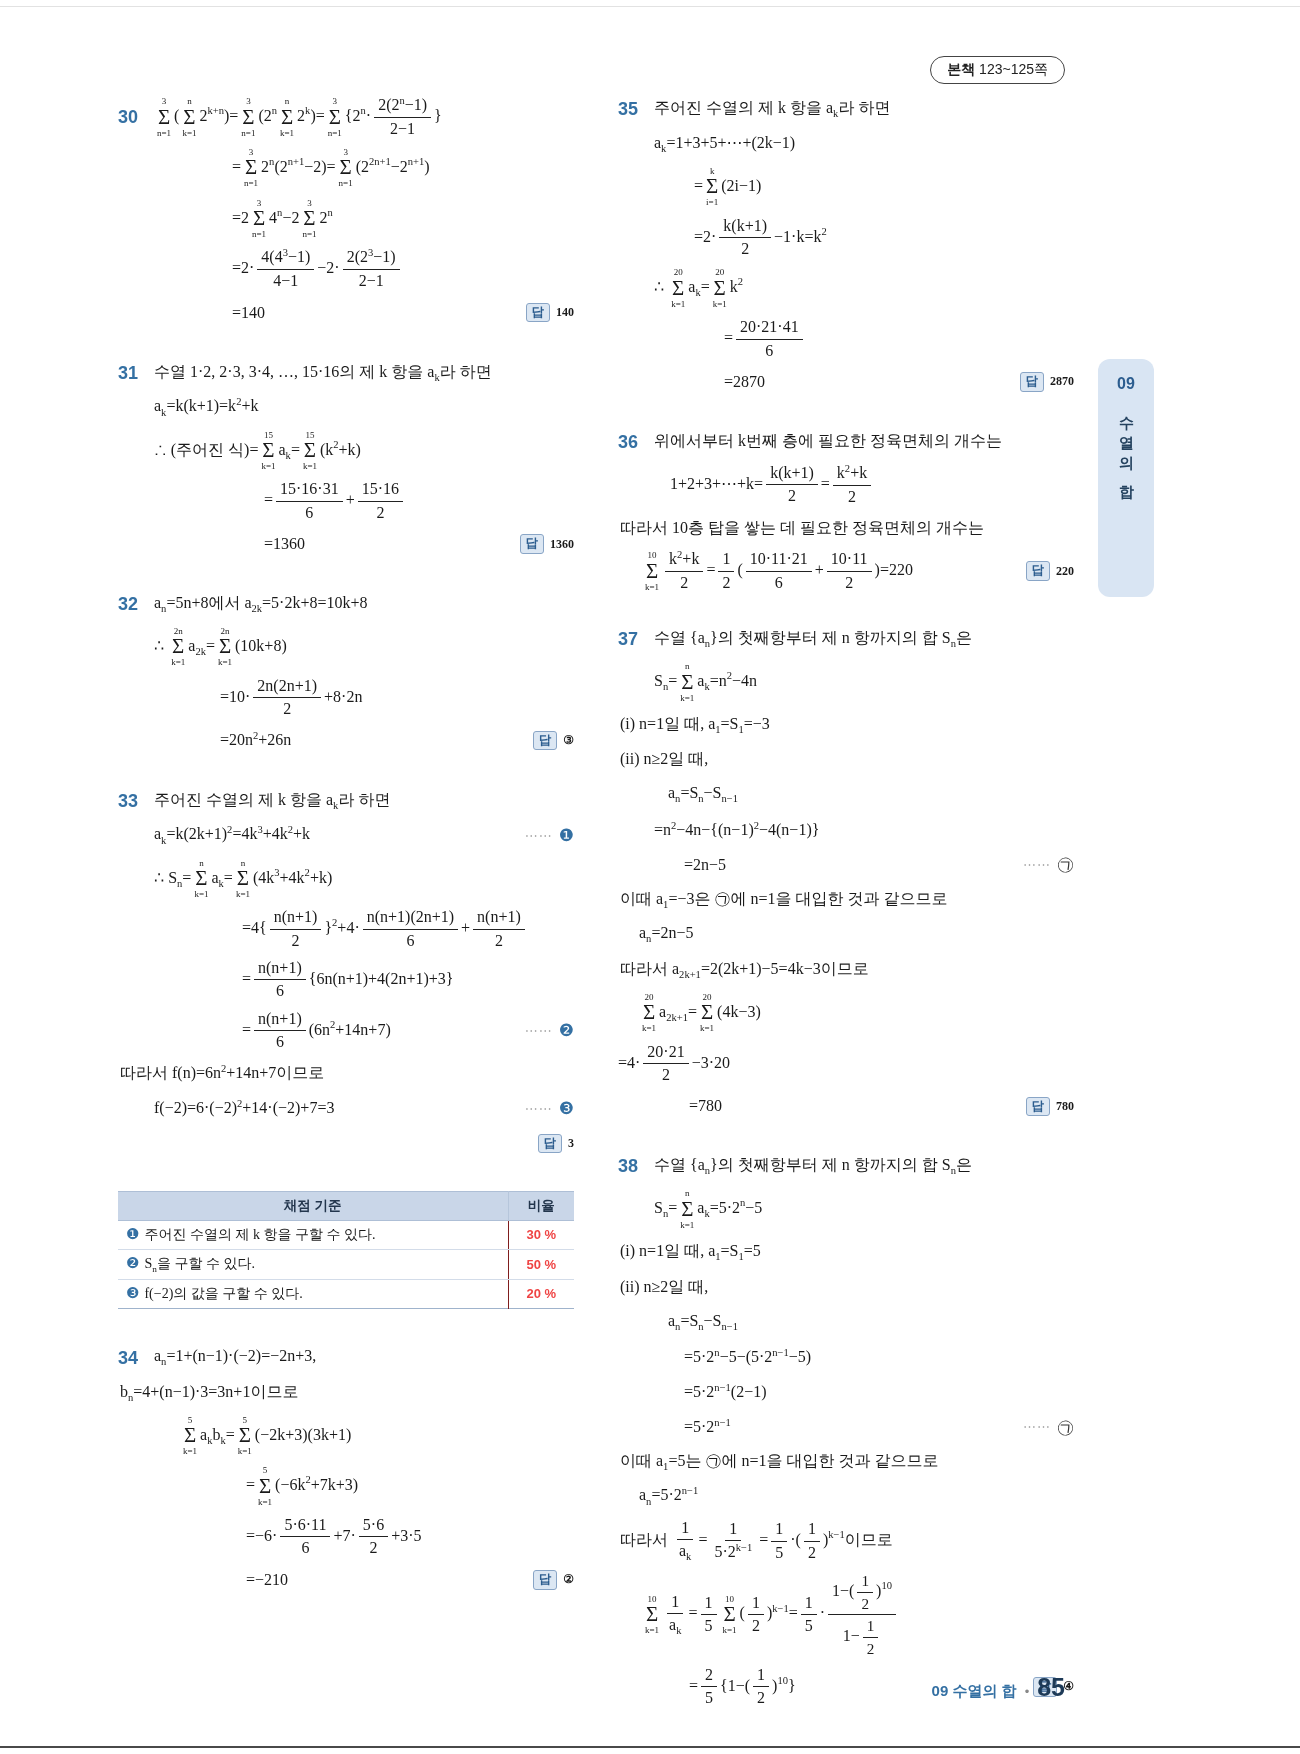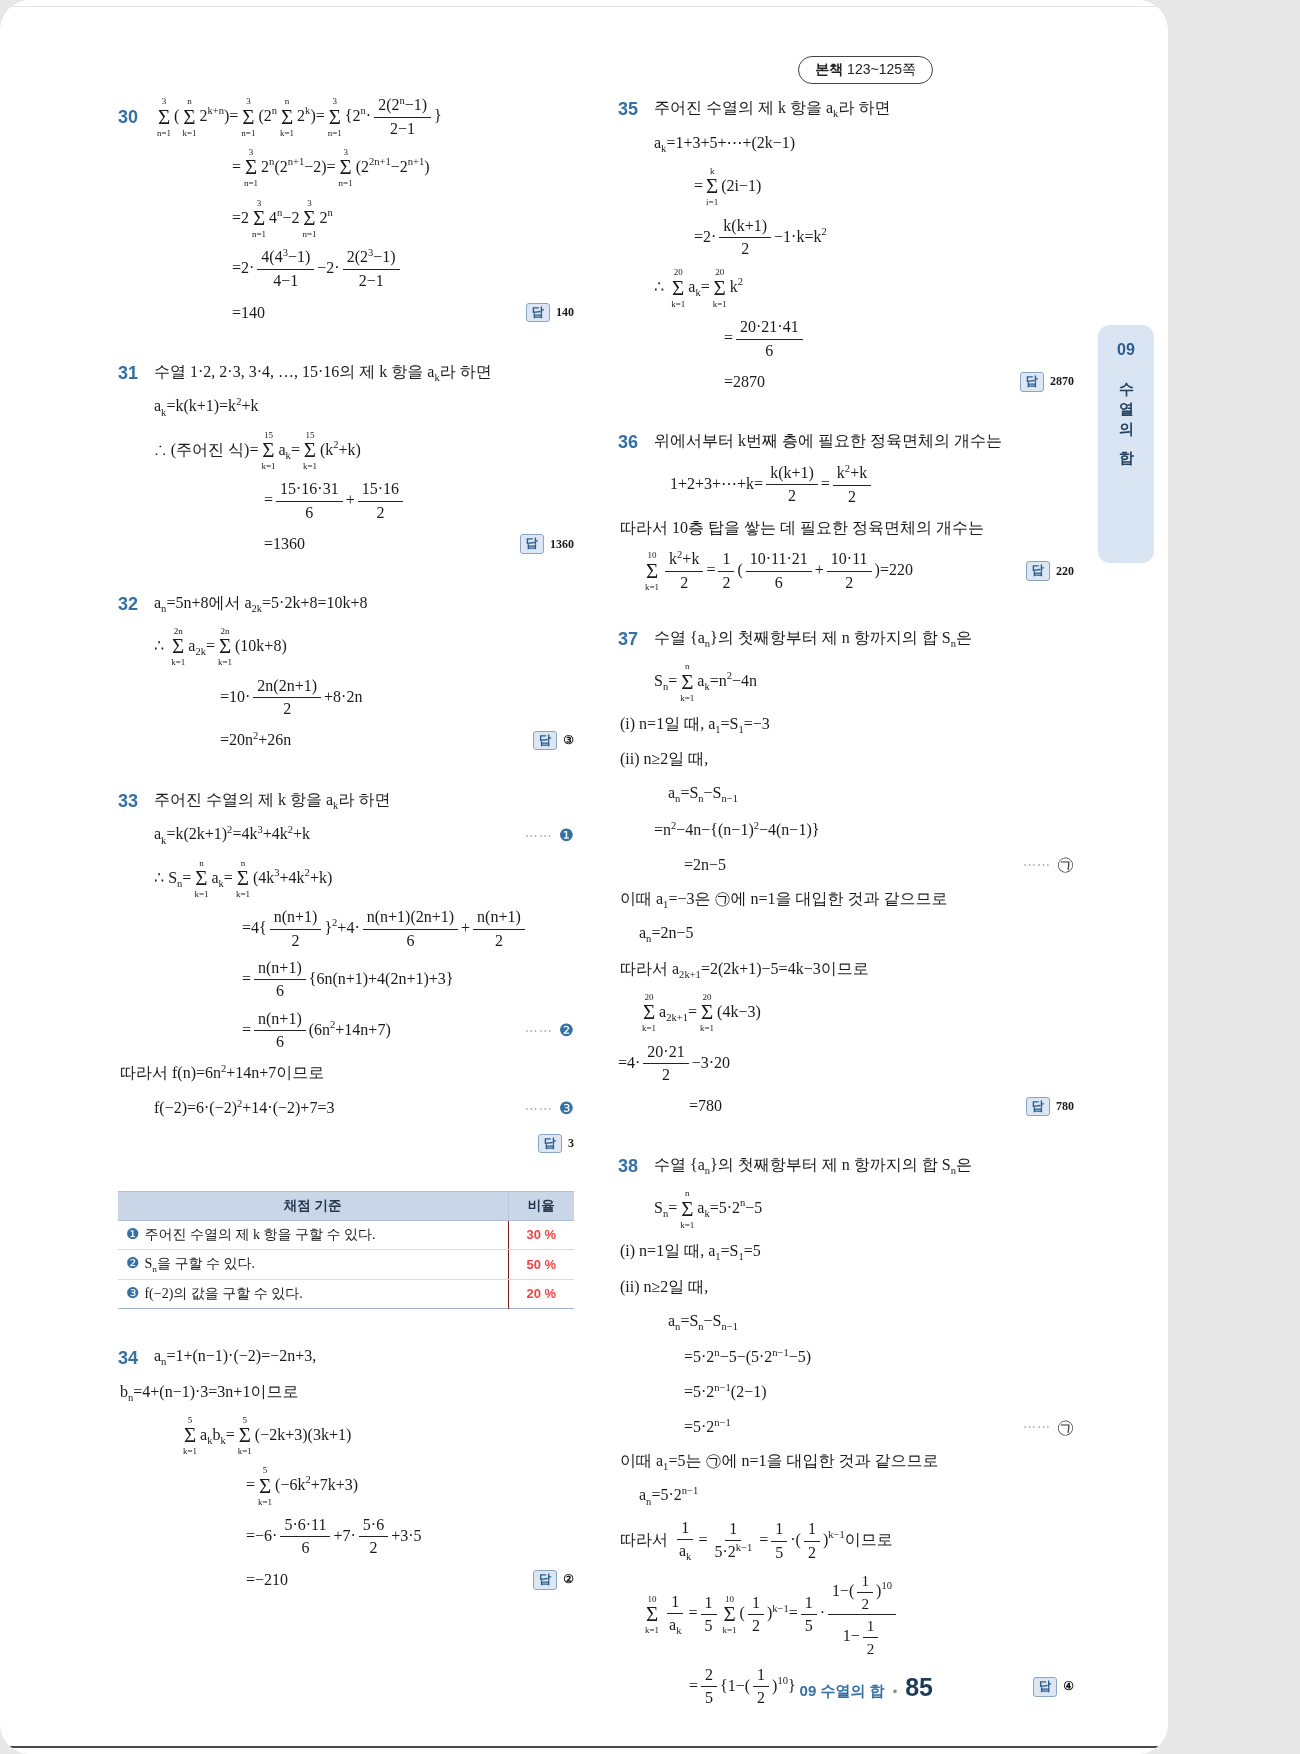--- a/index.html
+++ b/index.html
@@ -3,29 +3,29 @@
 <meta charset="utf-8">
 <style>
   :root{
     --accent:#3470a3;
     --navy:#1d3a57;
     --tab-bg:#d9e5f3;
     --table-head:#c9d6e8;
   }
   *{margin:0;padding:0;box-sizing:border-box;}
   body{background:#e8e8e8;font-family:"Liberation Serif","DejaVu Serif",serif;color:#1a1a1a;}
-  .page{position:relative;width:1168px;height:1754px;background:#ffffff;overflow:hidden;border-radius:30px;}
+  .page{position:relative;width:1300px;height:1754px;background:#ffffff;overflow:hidden;}
 
   
   .header-badge{position:absolute;top:56px;right:235px;border:1.5px solid #444;border-radius:16px;
     padding:4px 16px;font-family:"Liberation Sans",sans-serif;font-size:14px;color:#222;background:#fff;}
   .hb-bold{font-weight:bold;}
 
   
-  .side-tab{position:absolute;left:1098px;top:325px;width:56px;height:238px;background:var(--tab-bg);
+  .side-tab{position:absolute;left:1098px;top:359px;width:56px;height:238px;background:var(--tab-bg);
     border-radius:12px;display:flex;flex-direction:column;align-items:center;padding-top:16px;}
   .tab-num{font-family:"Liberation Sans",sans-serif;font-weight:bold;color:#2c5d8f;font-size:16px;margin-bottom:12px;}
   .tab-label{writing-mode:vertical-rl;font-family:"Liberation Sans",sans-serif;font-weight:bold;
     color:#24425f;font-size:15px;letter-spacing:5px;}
 
   
   .content{position:absolute;left:118px;top:96px;display:flex;gap:44px;}
   .col{width:456px;}
 
   .problem{margin-bottom:34px;}

